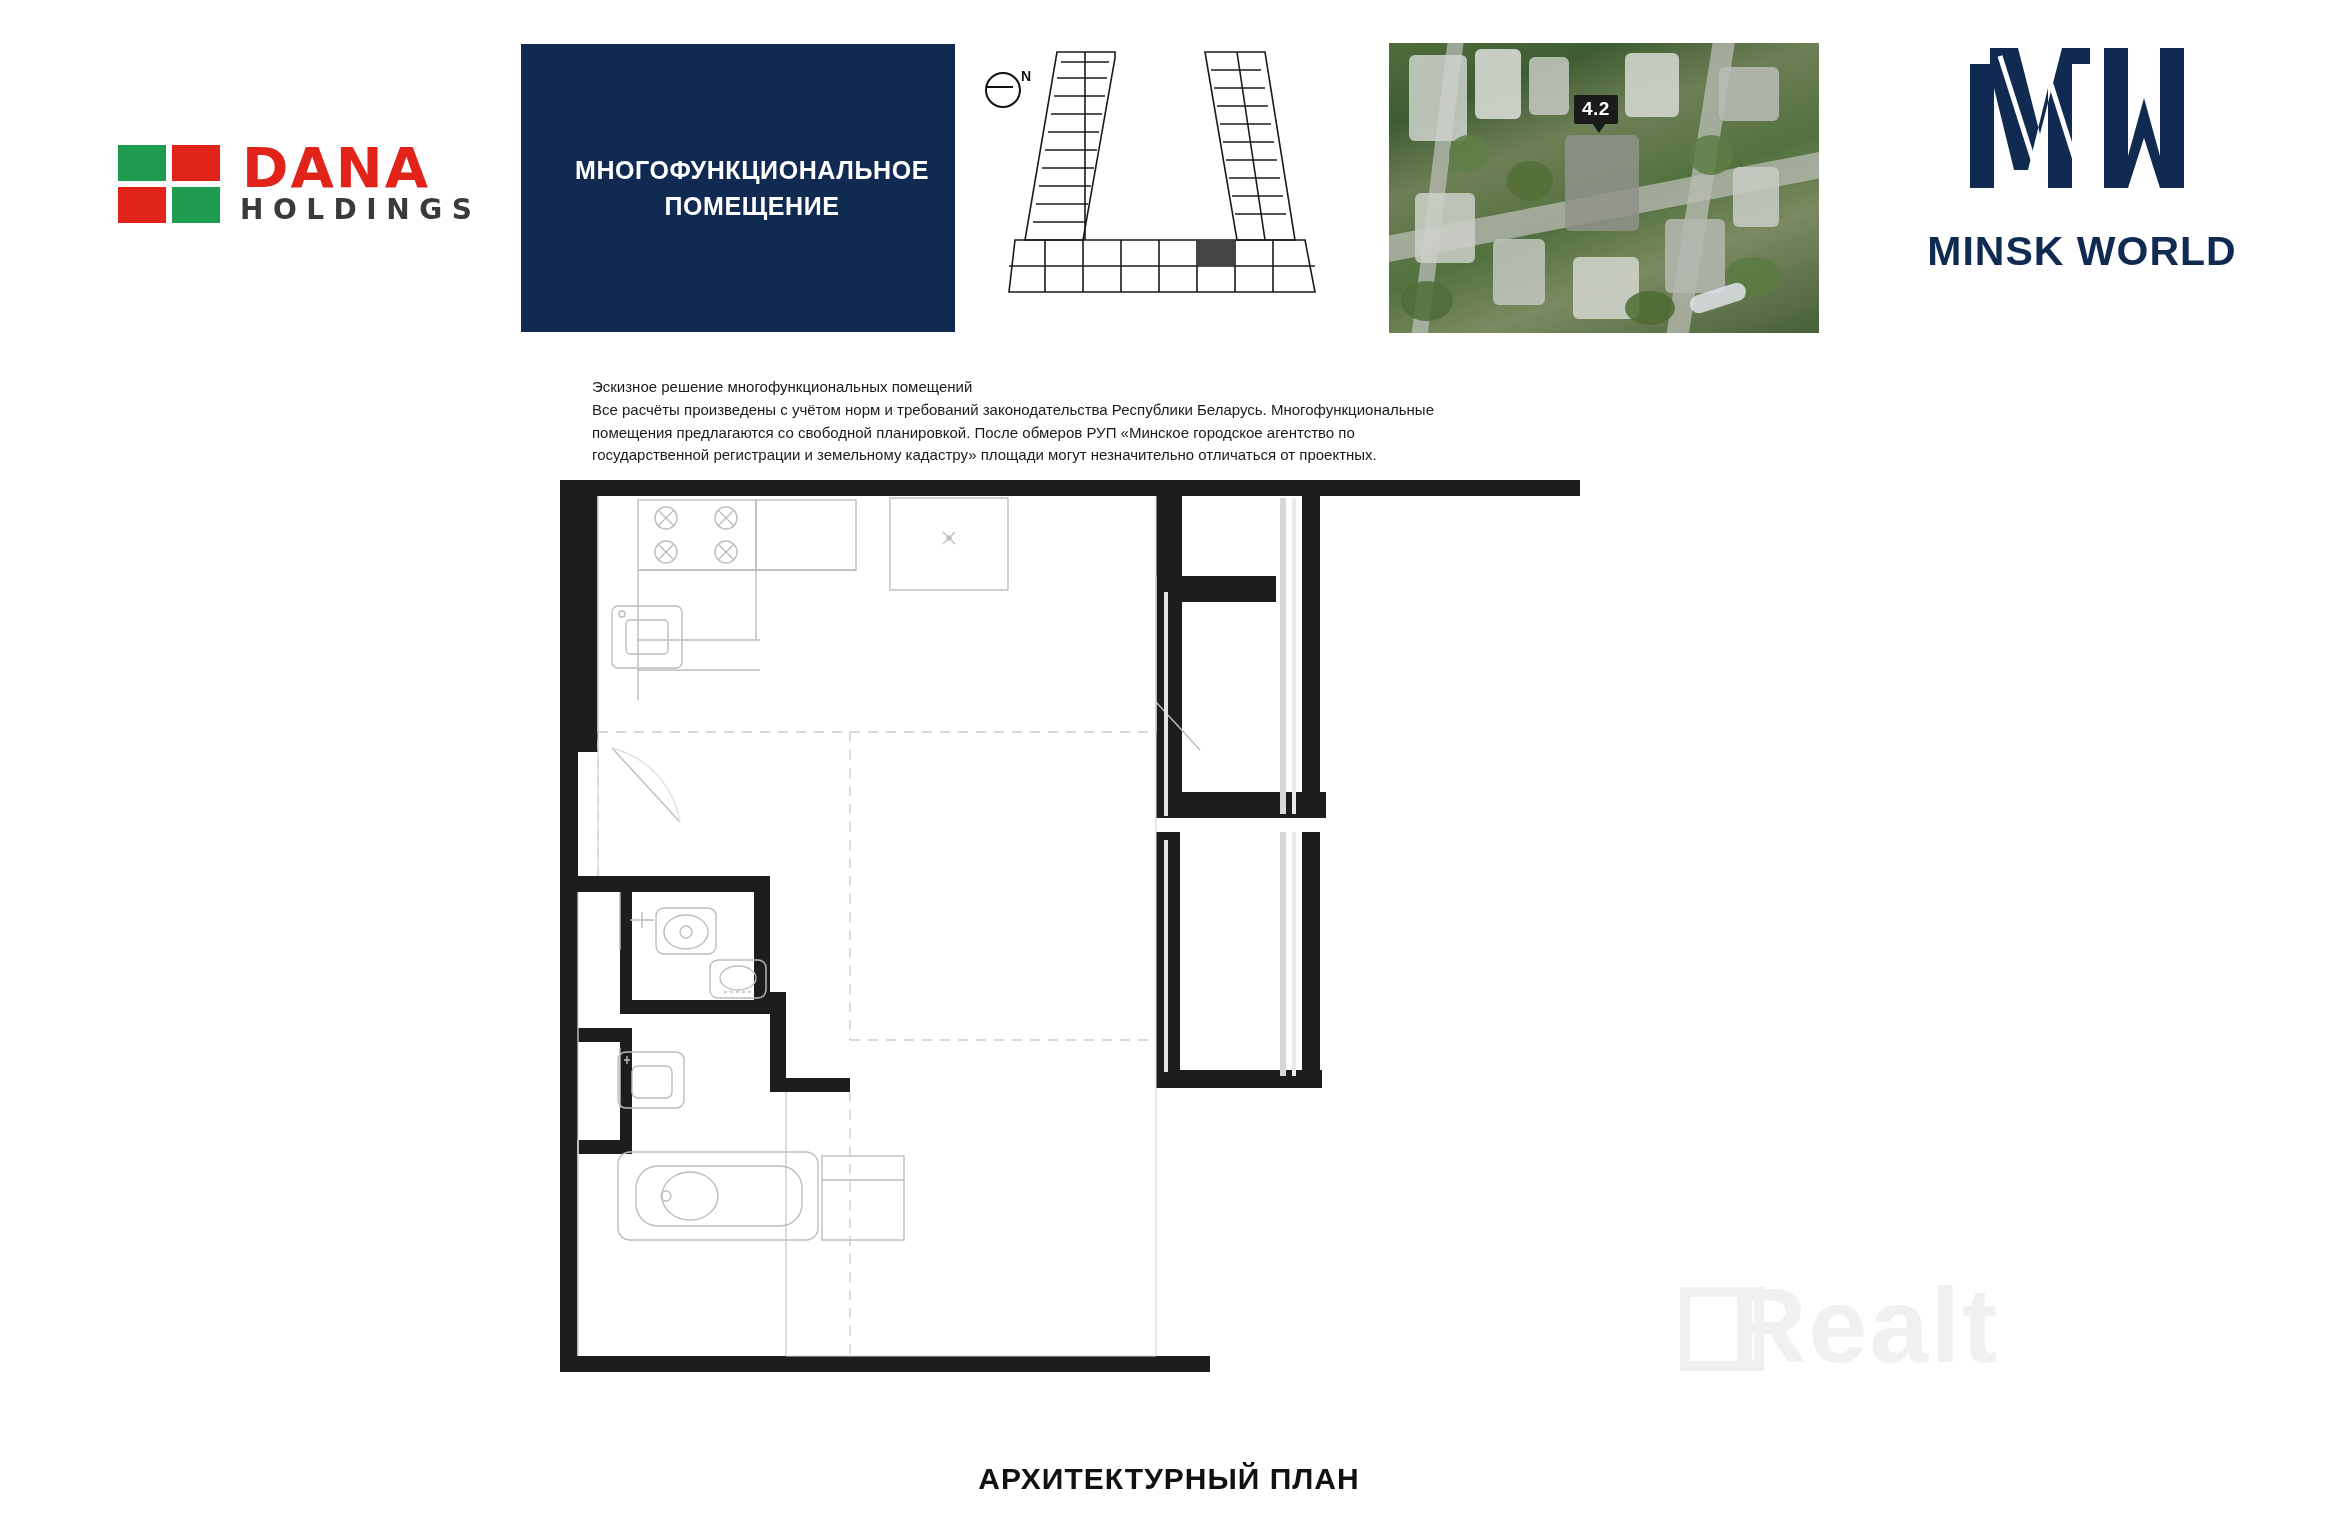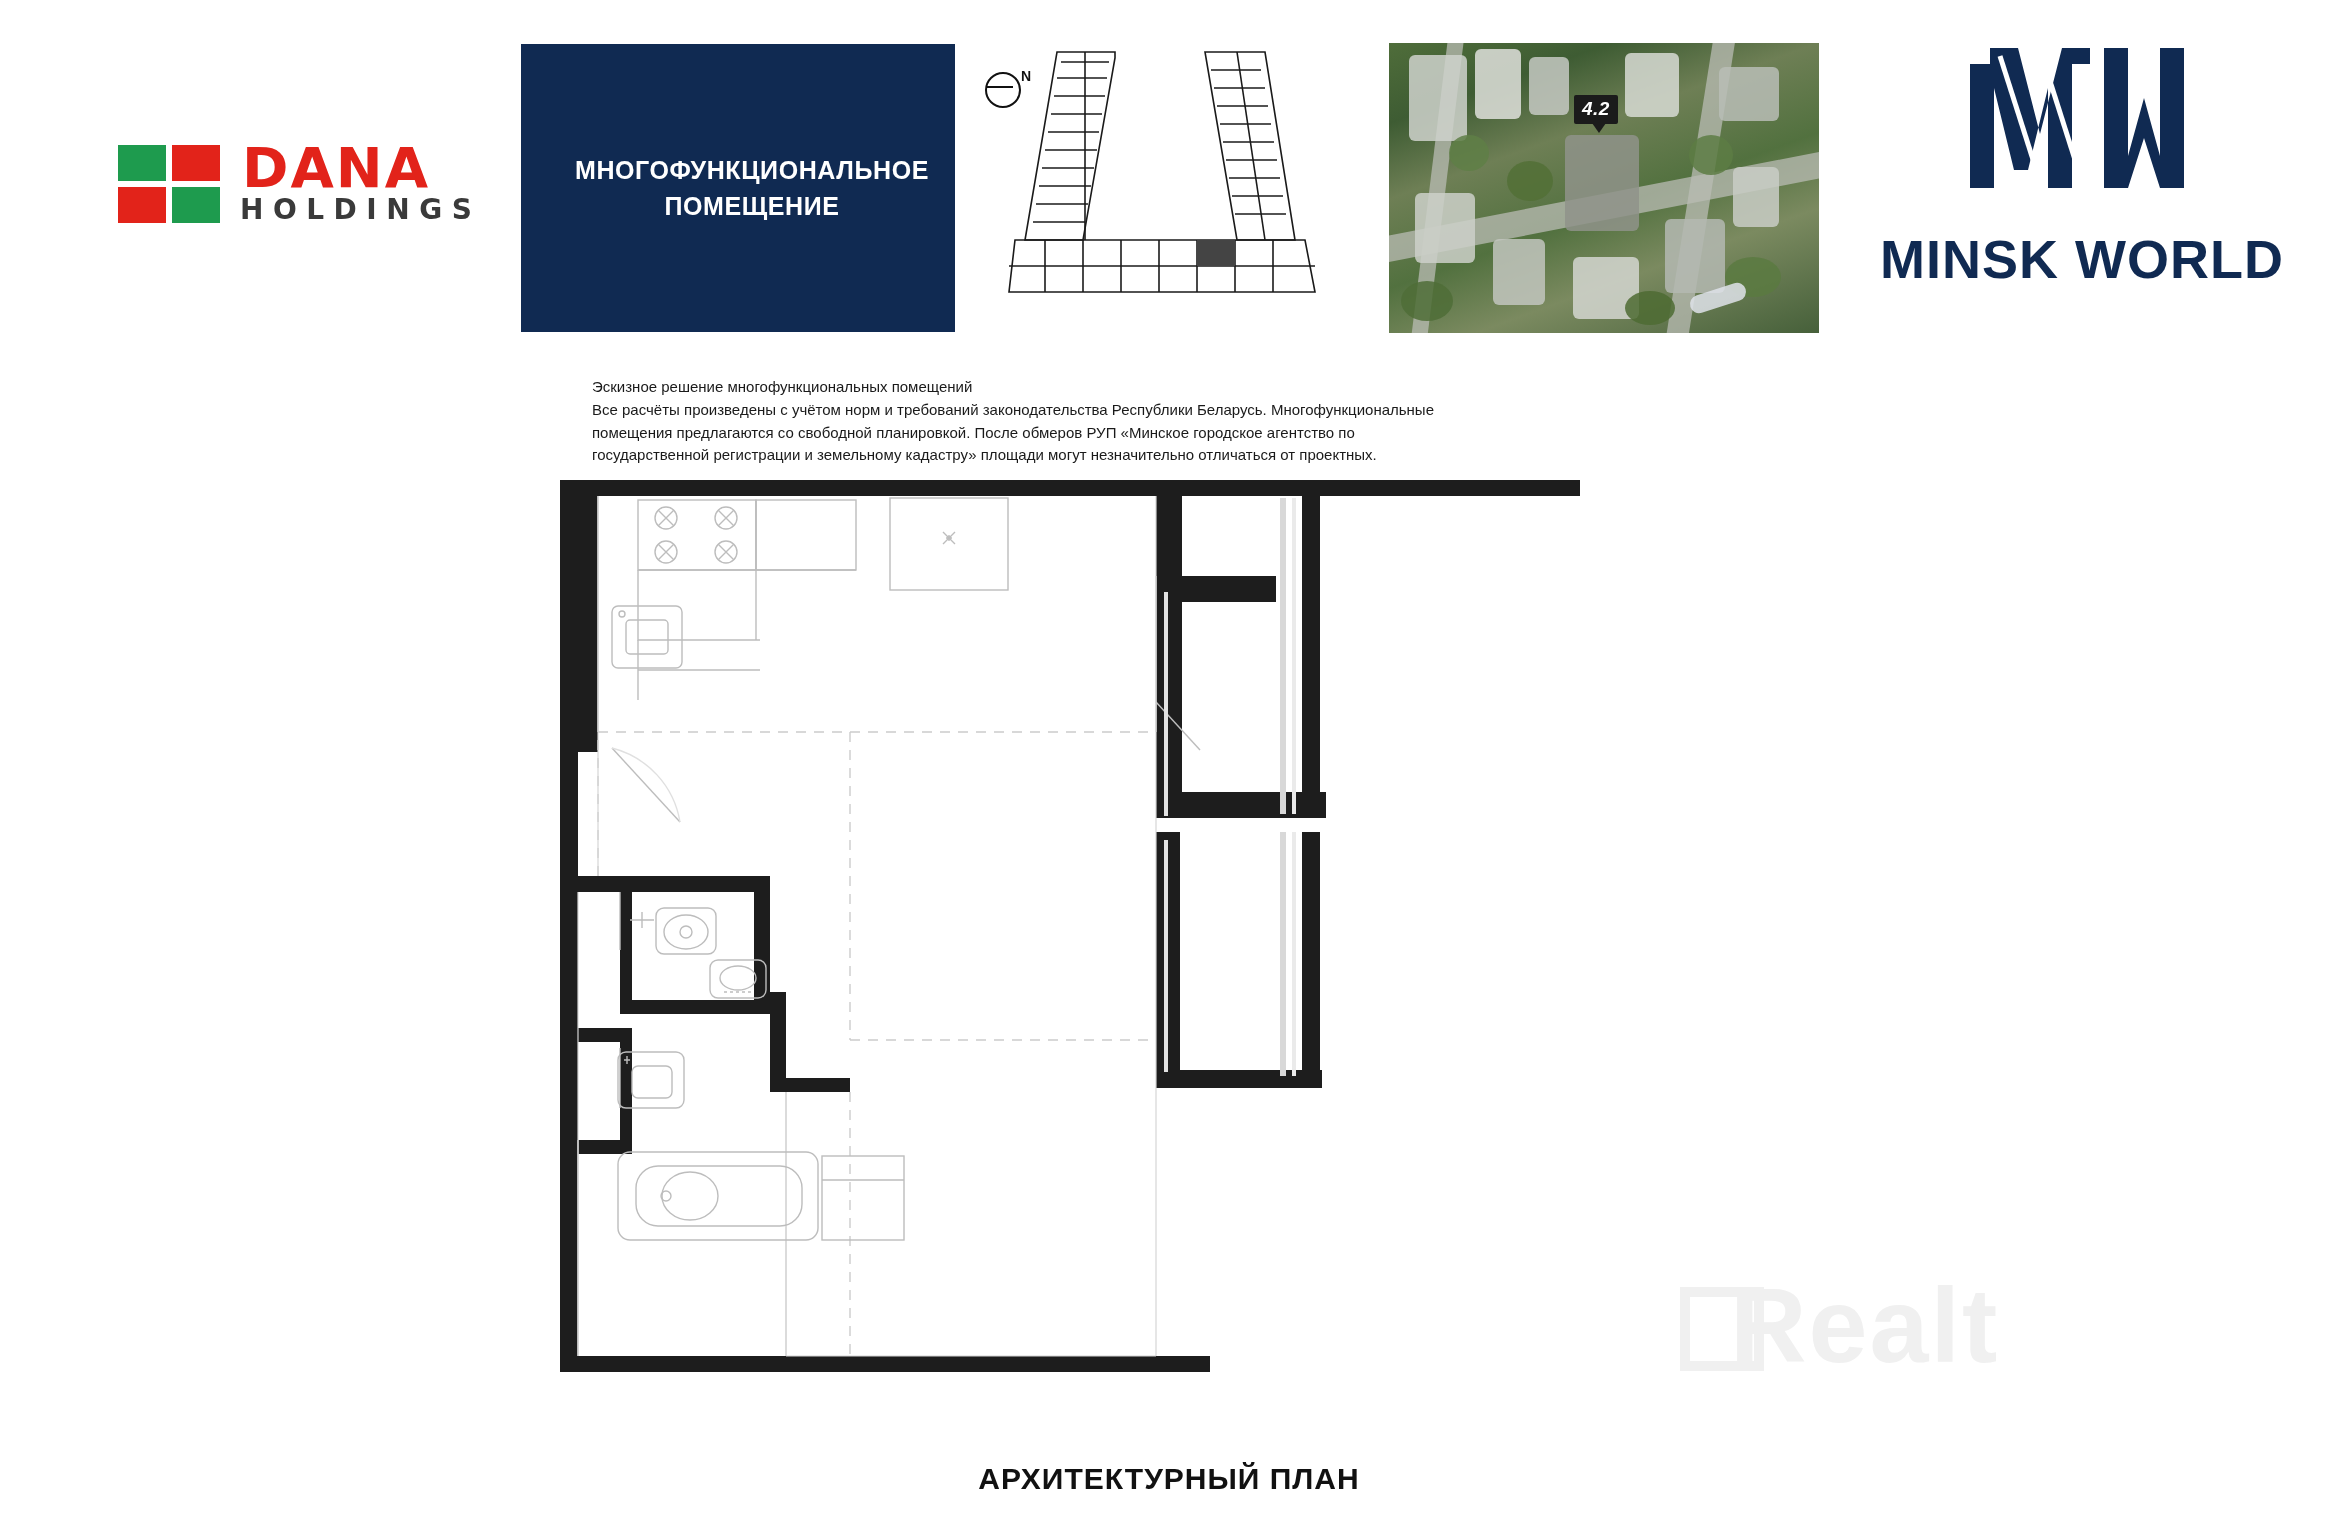--- a/index.html
+++ b/index.html
@@ -141,21 +141,20 @@
   .aerial .marker {
     position: absolute;
     left: 185px; top: 52px;
     background: #1b1b1b;
     color: #fff;
     font-size: 19px;
     font-weight: bold;
     padding: 3px 8px 4px 8px;
     border-radius: 2px;
     letter-spacing: 0.5px;
-    font-style: italic;
   }
   .aerial .marker-tail {
     position: absolute;
     left: 203px; top: 80px;
     width: 0; height: 0;
     border-left: 7px solid transparent;
     border-right: 7px solid transparent;
     border-top: 10px solid #1b1b1b;
   }
 
@@ -166,21 +165,21 @@
     top: 38px;
     width: 420px;
     height: 270px;
   }
   .mw-text {
     position: absolute;
     left: 0;
     top: 190px;
     width: 420px;
     text-align: center;
-    font-size: 54px;
+    font-size: 41px;
     font-weight: bold;
     letter-spacing: 1px;
     color: #102a52;
     font-family: "Liberation Sans", sans-serif;
   }
 
   
   .note {
     position: absolute;
     left: 592px;

